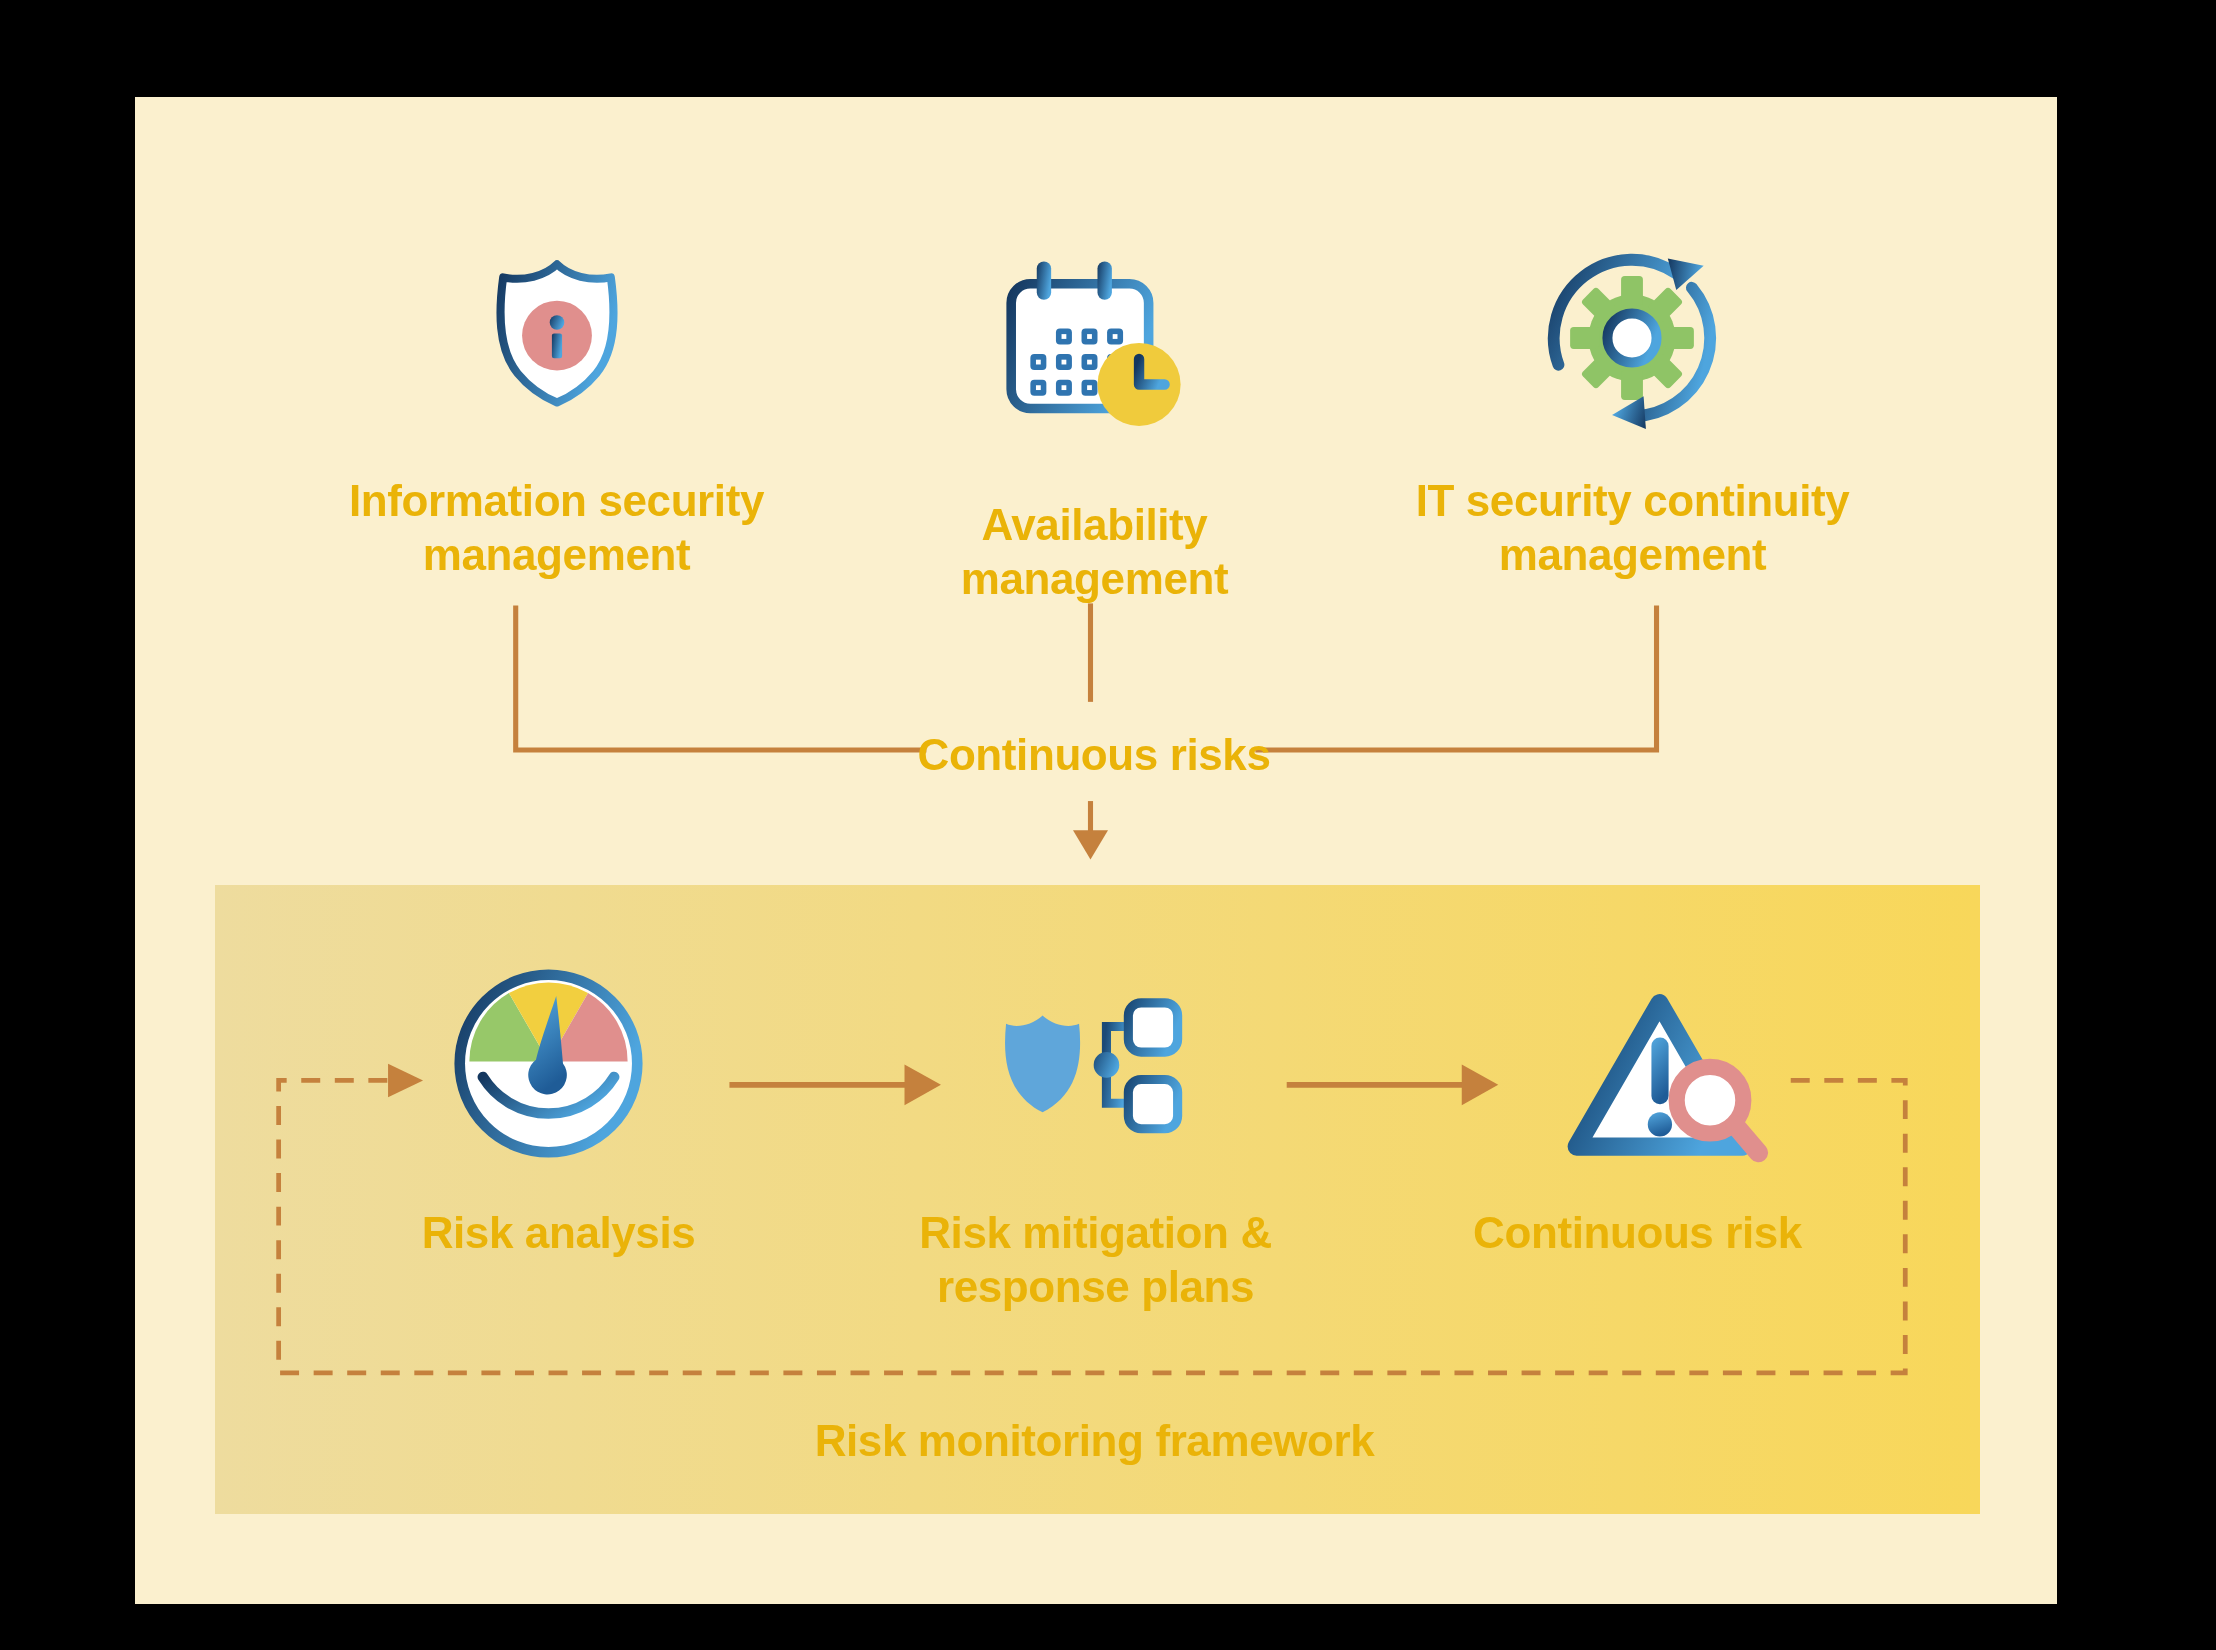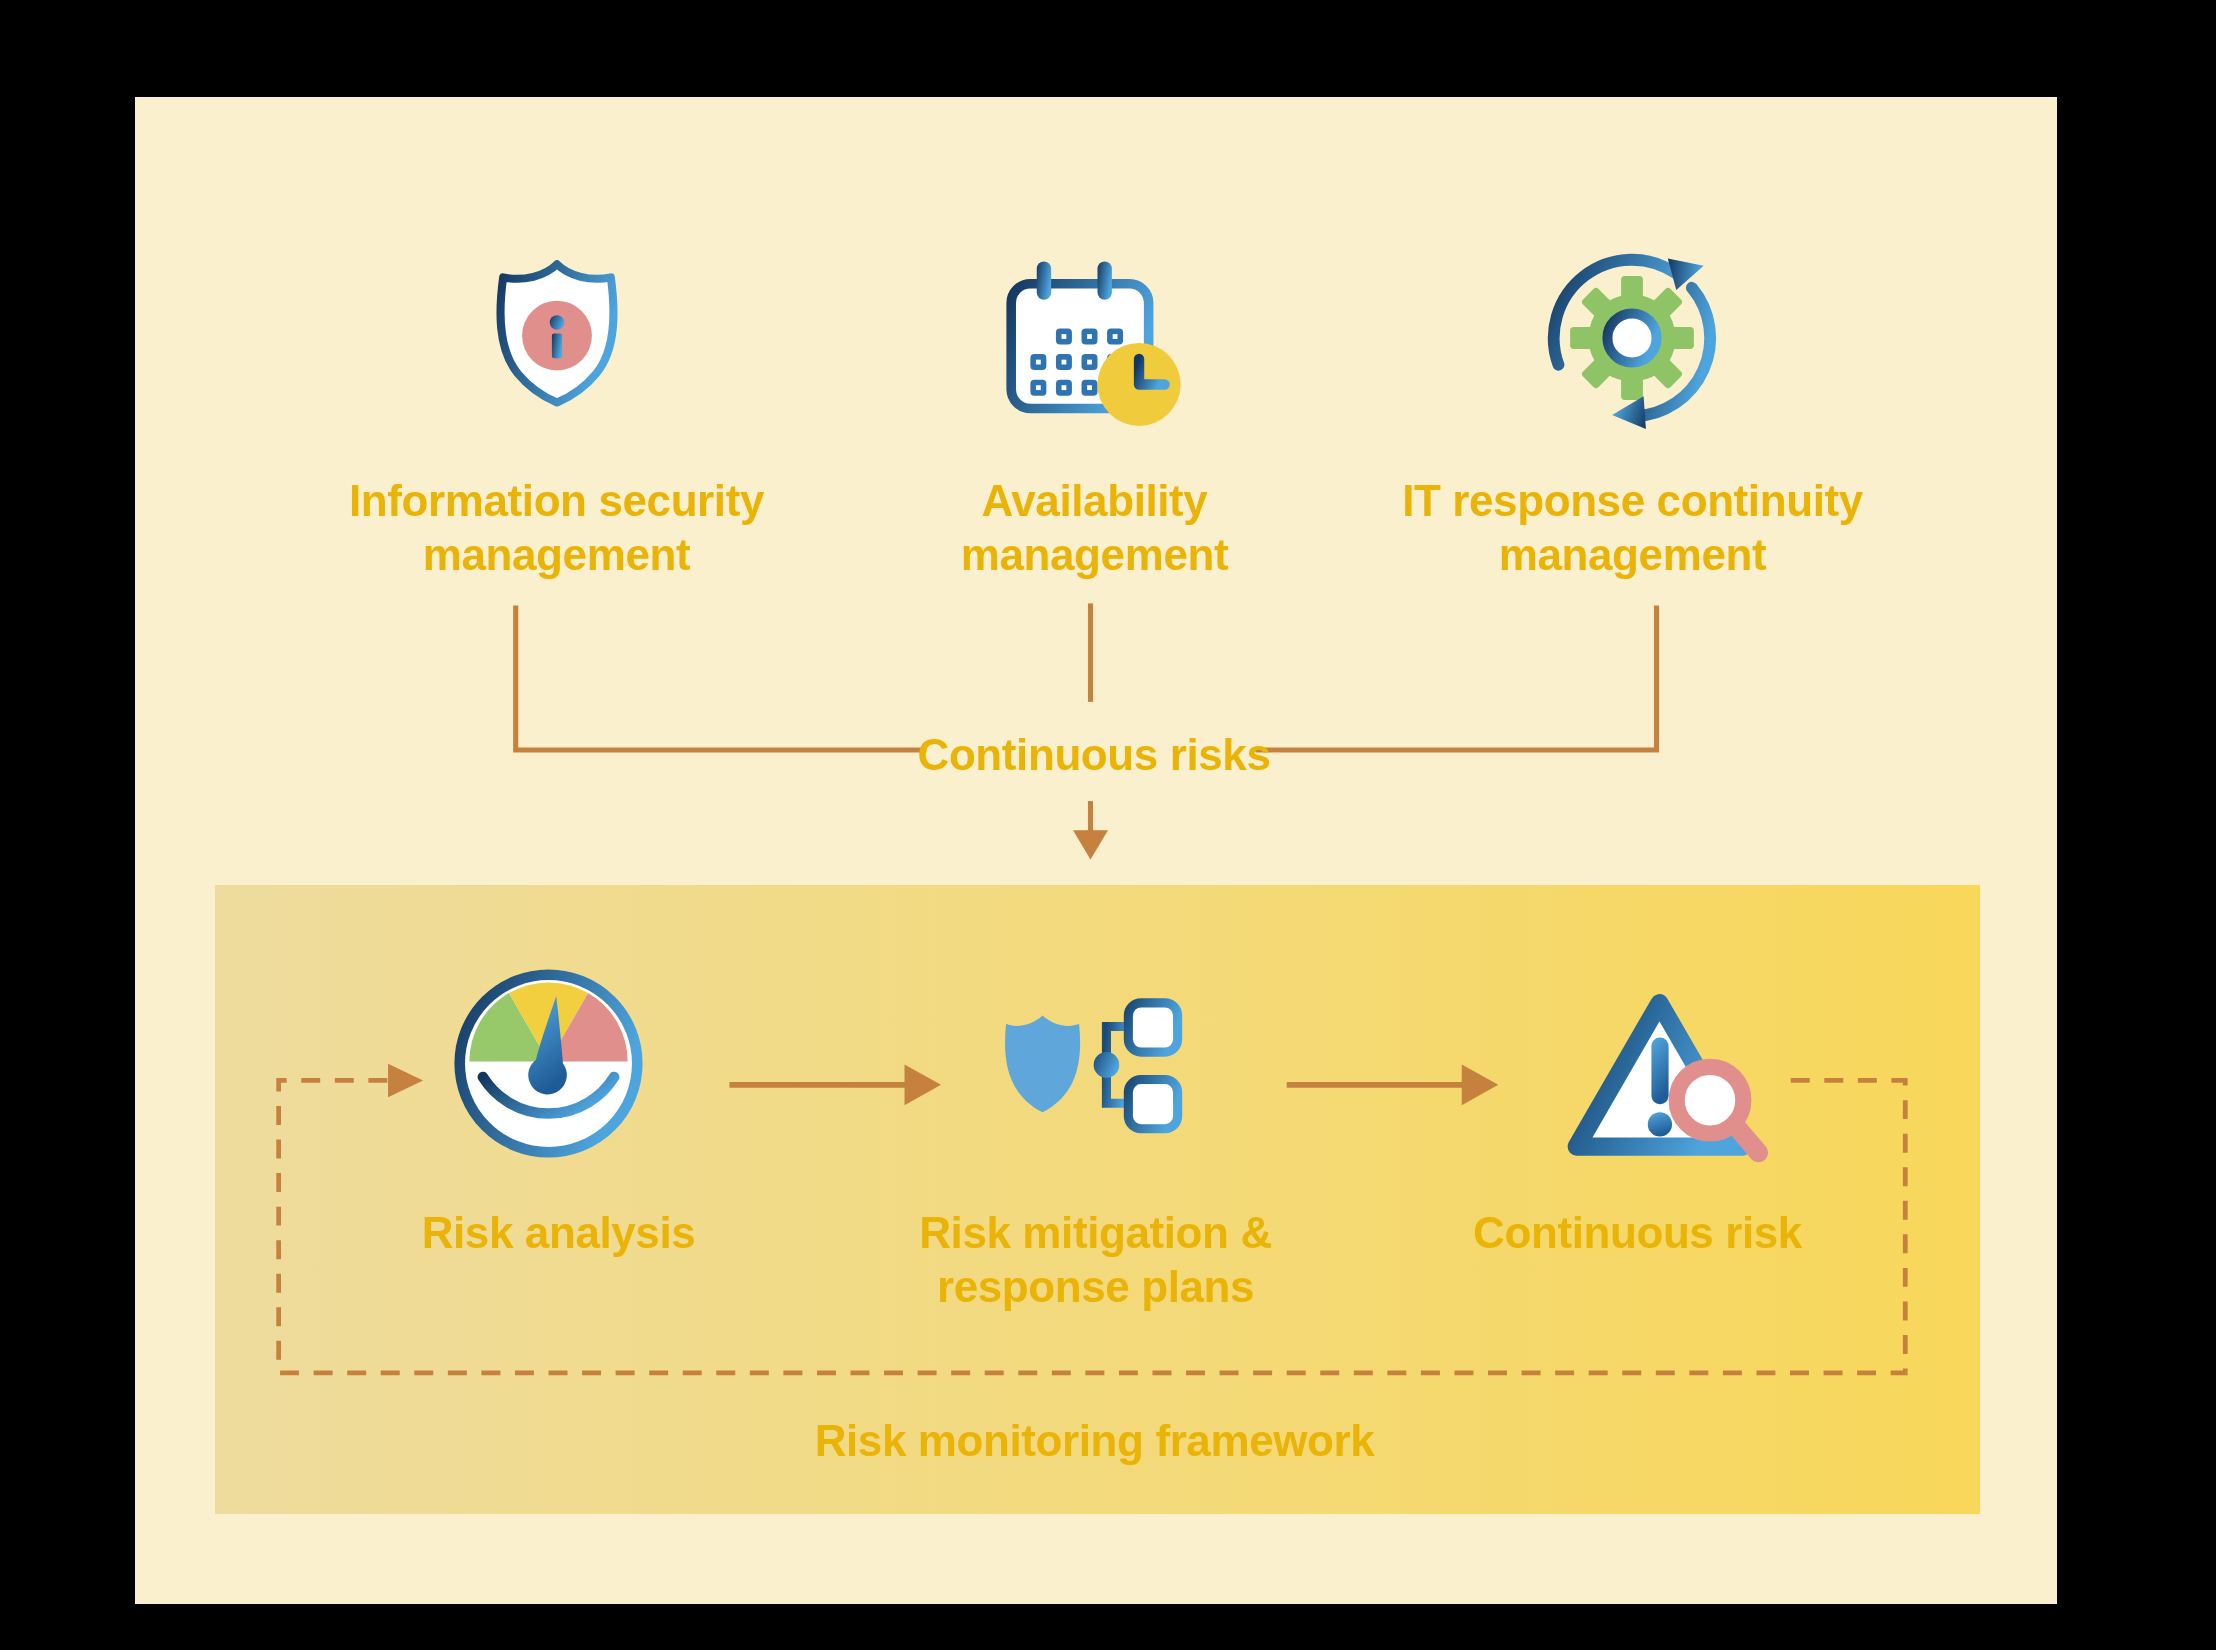--- a/index.html
+++ b/index.html
@@ -167,26 +167,26 @@
       <polygon points="1240,1459 1240,1515 1290,1487"></polygon>
       <polygon points="2004,1459 2004,1515 2054,1487"></polygon>
       <polygon points="532,1458 532,1504 580,1481"></polygon>
     </g>
   </svg>
 
   <div class="label" style="left:301px;top:474px;width:511px">
     <div>Information security</div>
     <div>management</div>
   </div>
-  <div class="label" style="left:839px;top:474px;width:511px">
+  <div class="label" style="left:839px;top:498px;width:511px">
     <div>Availability</div>
     <div>management</div>
   </div>
   <div class="label" style="left:1377px;top:474px;width:511px">
-    <div>IT response continuity</div>
+    <div>IT security continuity</div>
     <div>management</div>
   </div>
 
   <div class="label" style="left:875px;top:728px;width:438px">
     <div>Continuous risks</div>
   </div>
 
   <div class="label" style="left:840px;top:1206px;width:511px">
     <div>Risk mitigation &amp;</div>
     <div>response plans</div>

